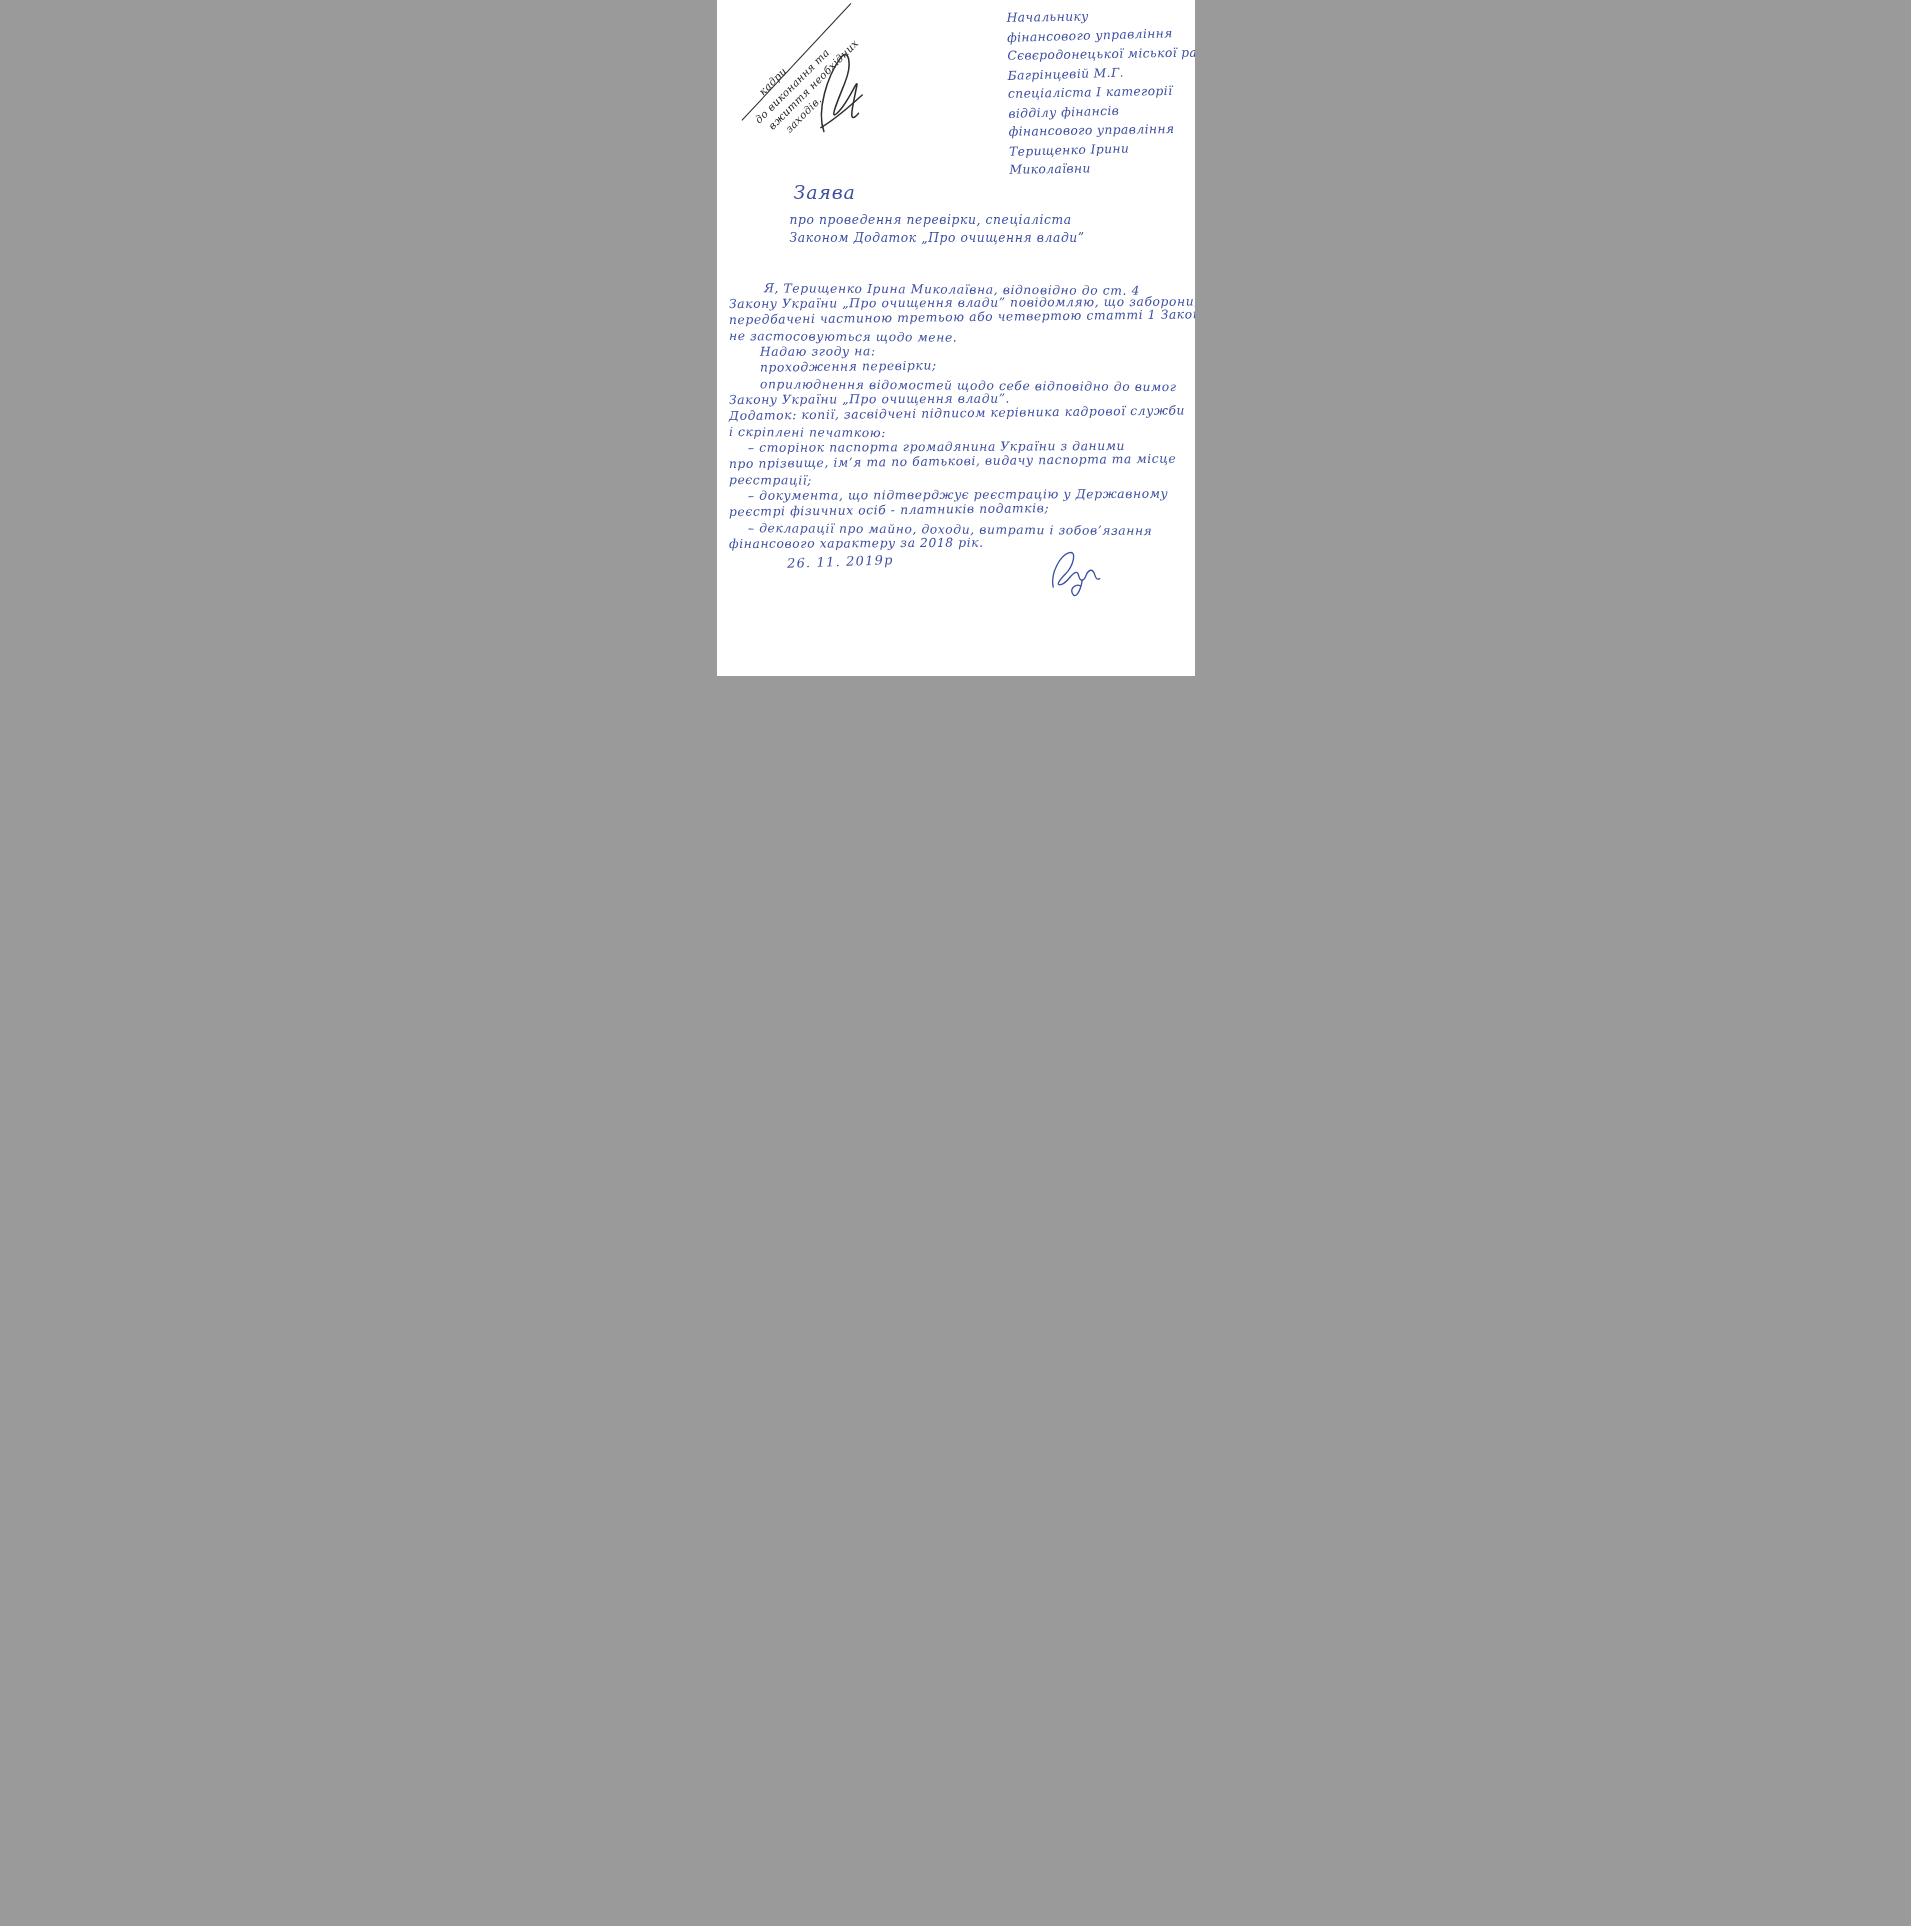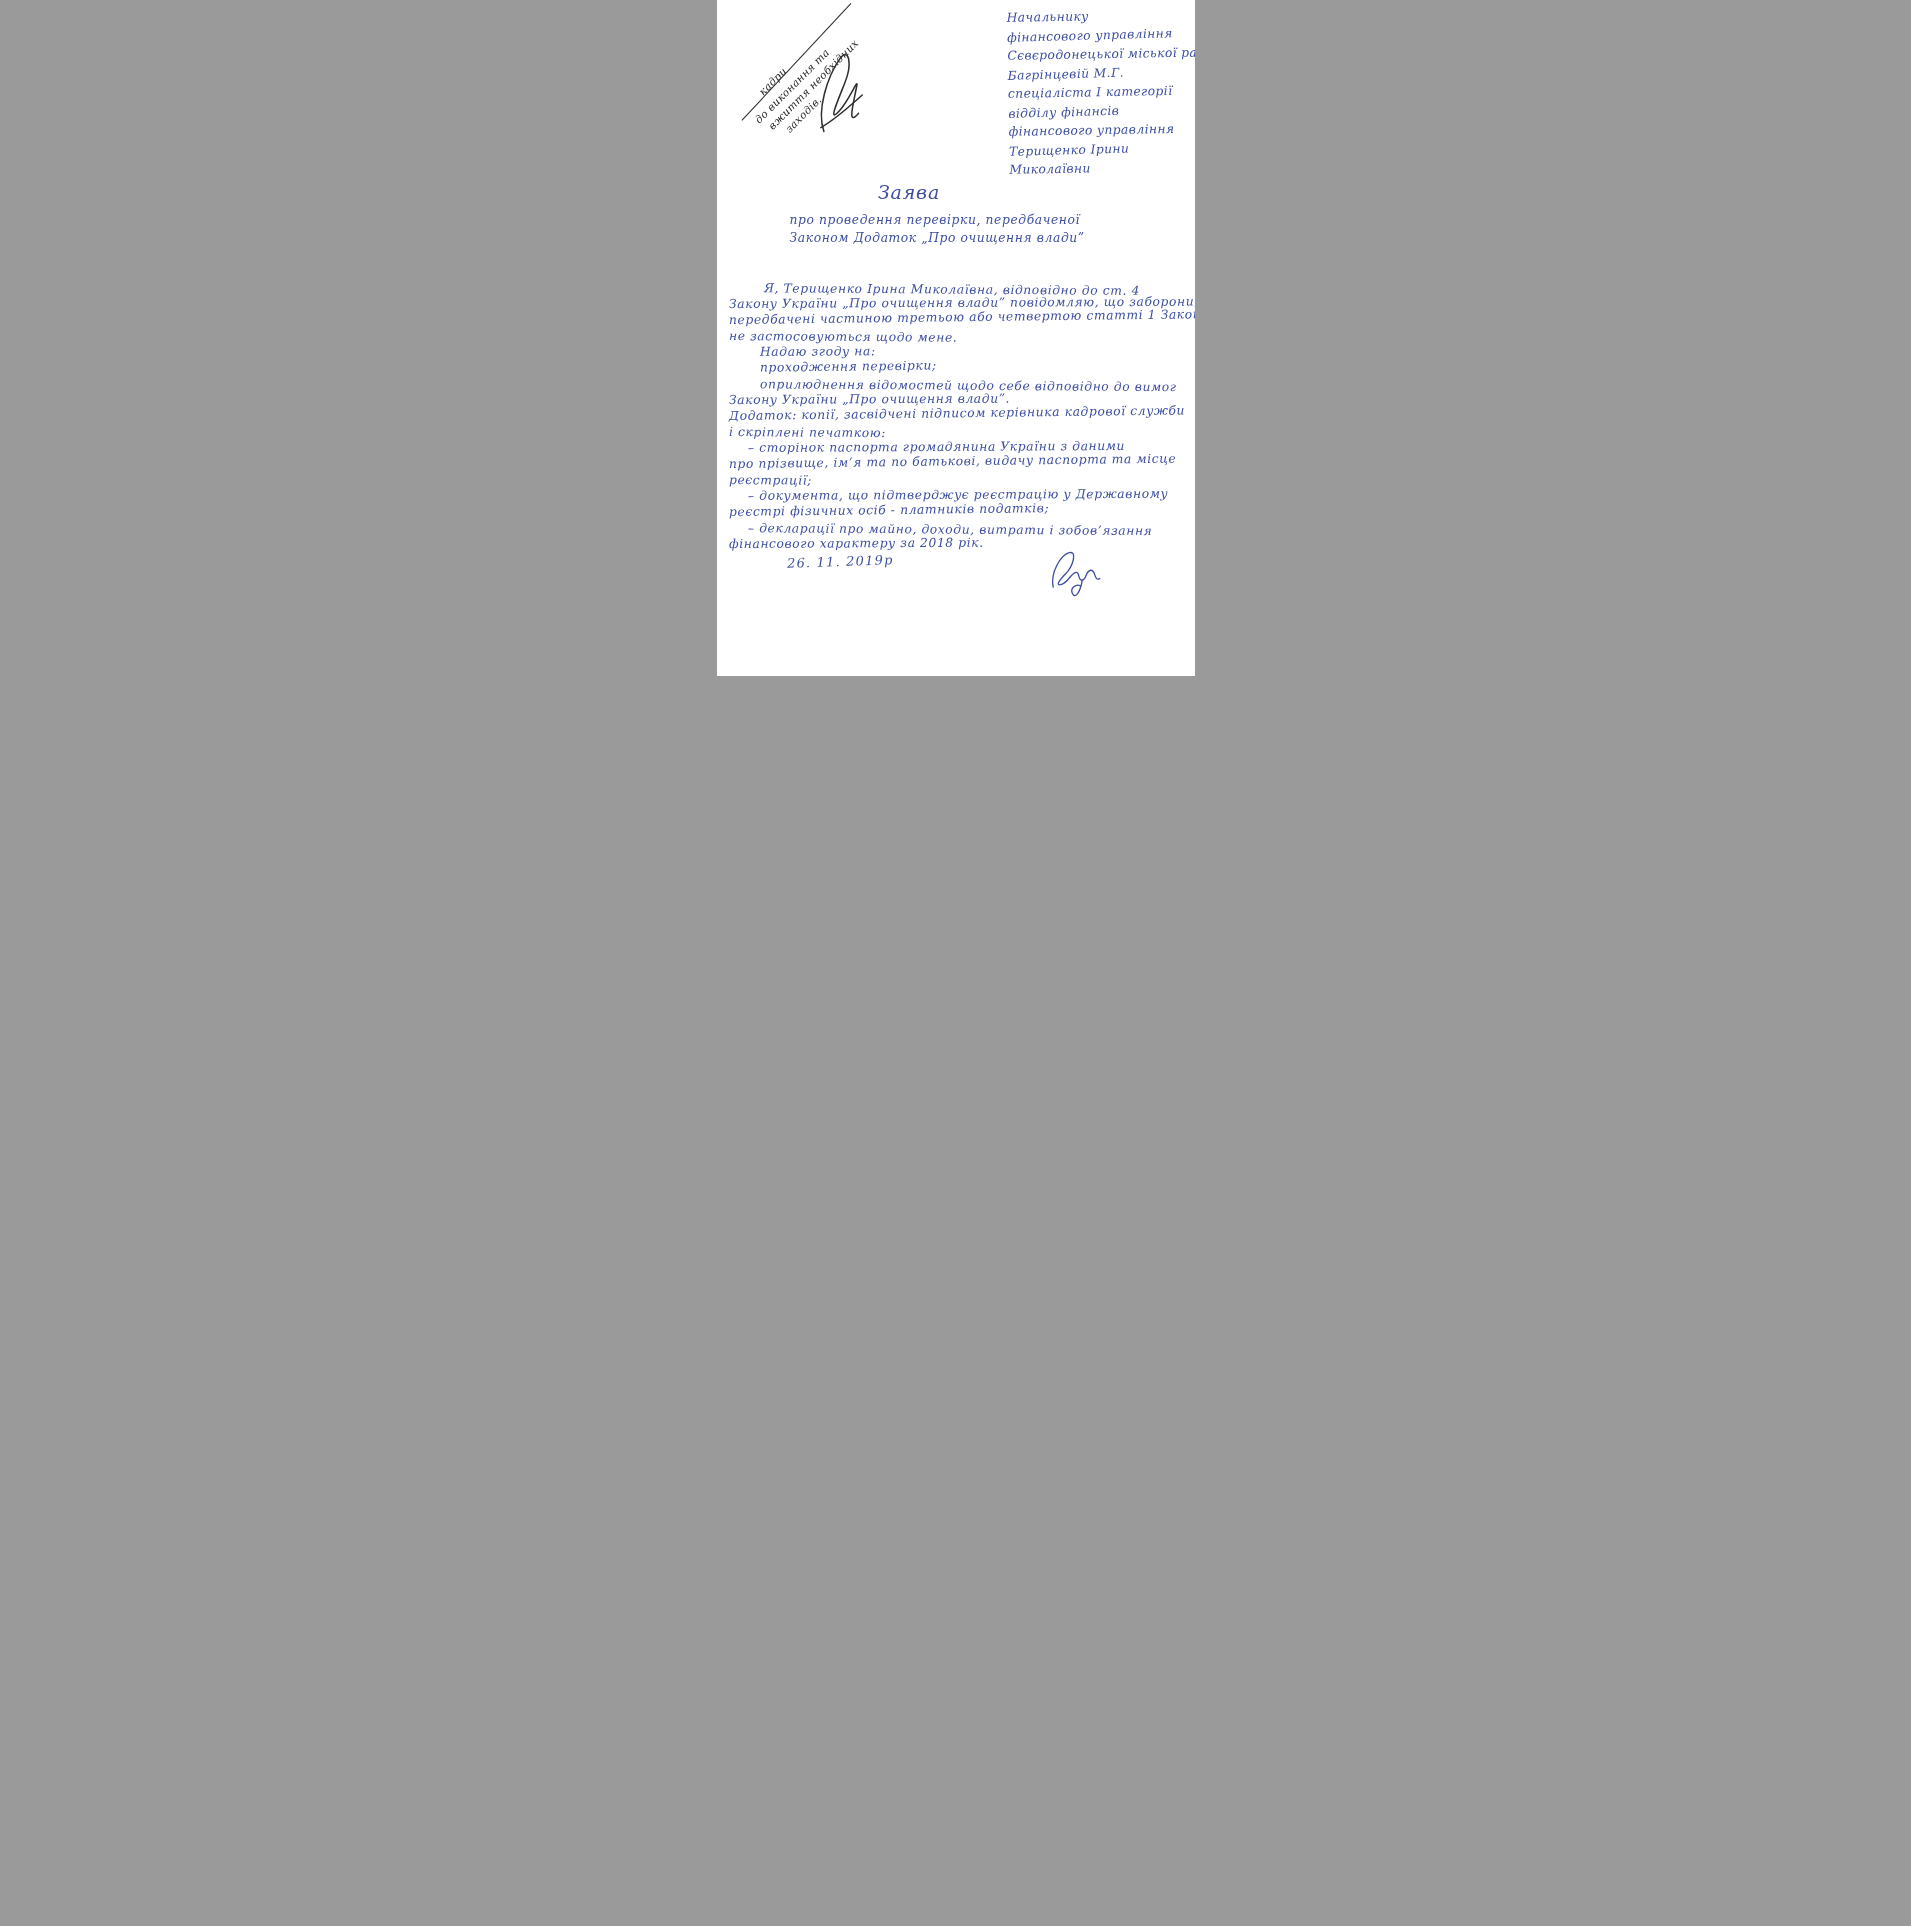--- a/index.html
+++ b/index.html
@@ -36,21 +36,21 @@
   .addressee{
     position:absolute;left:61%;top:7px;
     font-size:12.3px;line-height:19px;letter-spacing:0.4px;
     transform:rotate(-1deg);
     white-space:nowrap;
   }
   .addressee .a-line:nth-child(2n){transform:rotate(-0.6deg);}
   
   .title{
     position:absolute;left:77px;top:181px;width:231px;
-    text-align:center;font-size:19px;letter-spacing:0.8px;font-style:italic;
+    font-size:19px;letter-spacing:0.8px;font-style:italic;
   }
   .subtitle{
     position:absolute;left:73px;top:211px;
     font-size:12.3px;line-height:18px;letter-spacing:0.6px;
     white-space:nowrap;
   }
   
   .body{
     position:absolute;left:12.7px;top:236px;right:5.4px;
     font-size:12.3px;line-height:16px;letter-spacing:0.6px;
@@ -97,21 +97,21 @@
     <div class="a-line">спеціаліста І категорії</div>
     <div class="a-line">відділу фінансів</div>
     <div class="a-line">фінансового управління</div>
     <div class="a-line">Терищенко Ірини</div>
     <div class="a-line">Миколаївни</div>
   </div>
 
   <div class="title ink">Заява</div>
 
   <div class="subtitle ink">
-    <div>про проведення перевірки, передбаченої</div>
+    <div>про проведення перевірки, спеціаліста</div>
     <div>Законом Додаток „Про очищення влади”</div>
   </div>
 
   <div class="body ink">
     <div class="line ind-para">Я, Терищенко Ірина Миколаївна, відповідно до ст. 4</div>
     <div class="line">Закону України „Про очищення влади” повідомляю, що заборони,</div>
     <div class="line">передбачені частиною третьою або четвертою статті 1 Закону,</div>
     <div class="line">не застосовуються щодо мене.</div>
     <div class="line ind-mid">Надаю згоду на:</div>
     <div class="line ind-mid">проходження перевірки;</div>

